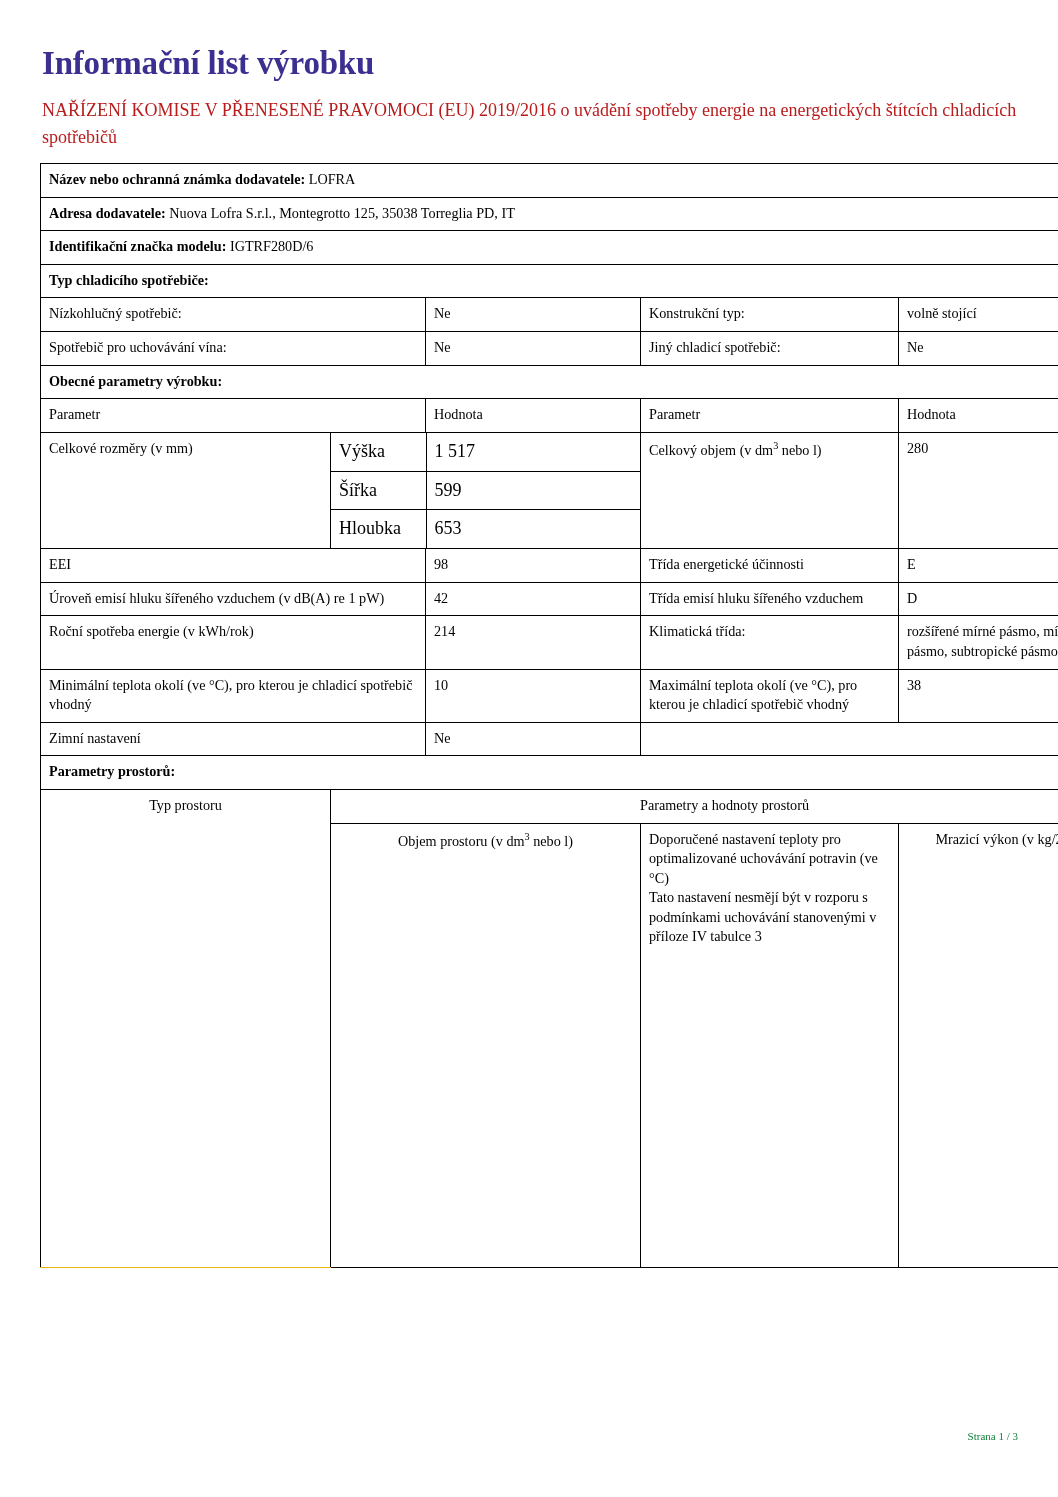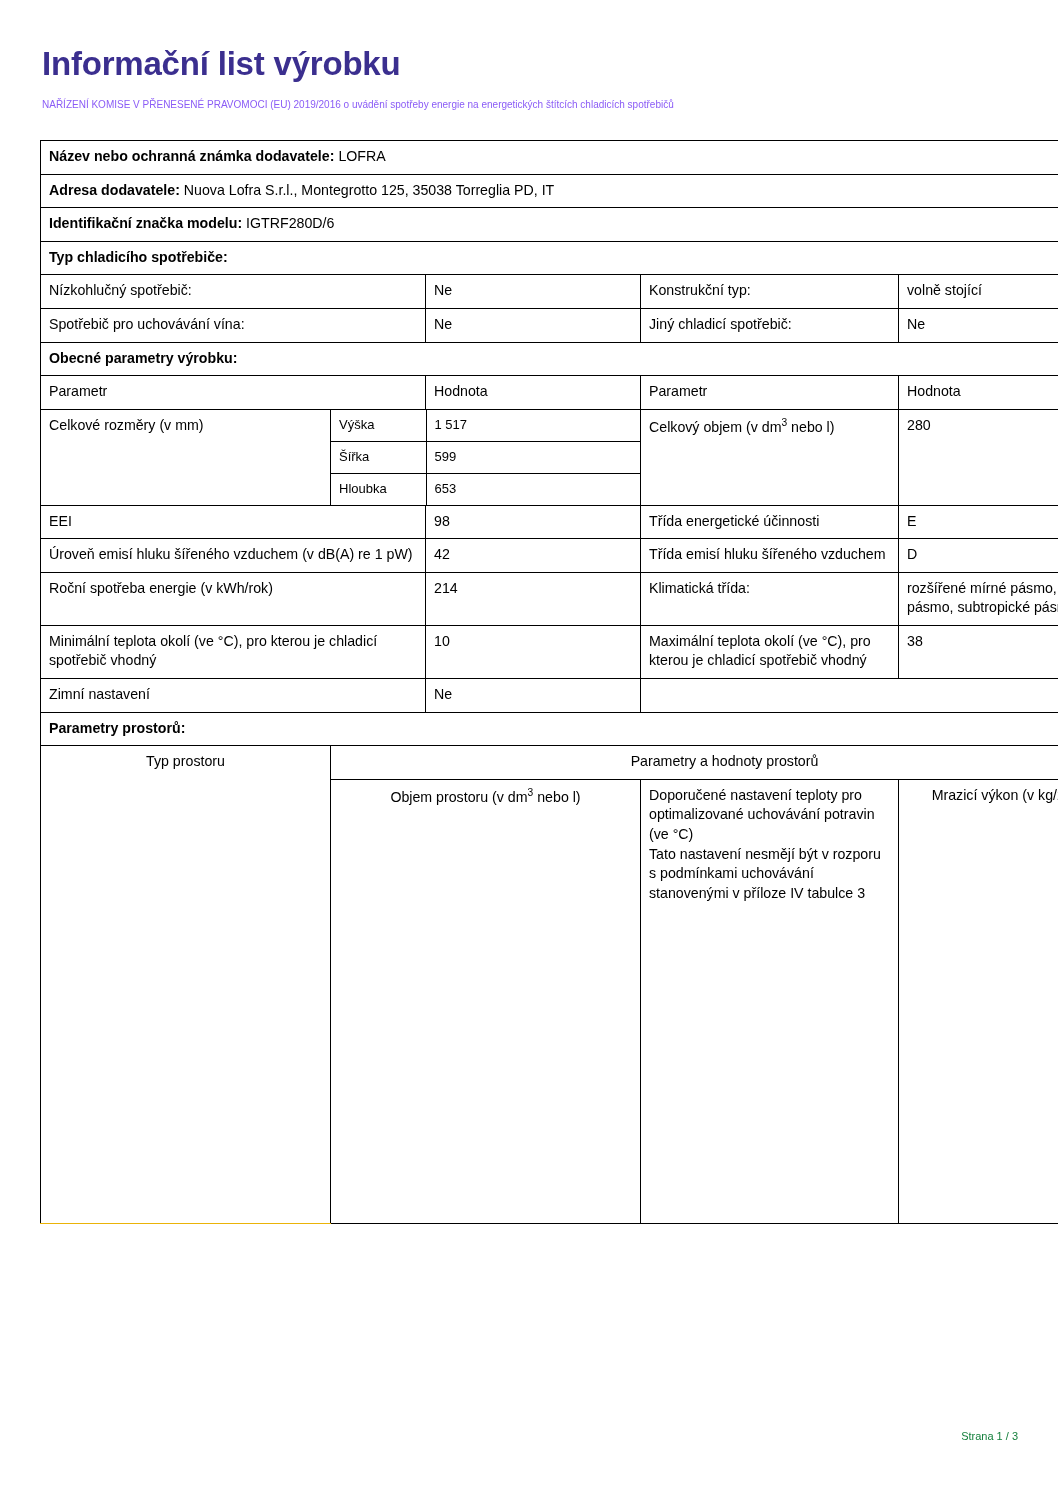--- a/index.html
+++ b/index.html
@@ -11,61 +11,62 @@
     font-family: "Liberation Sans", sans-serif;
     color: #000000;
   }
   .page {
     position: relative;
     width: 1058px;
     height: 1497px;
     margin: 0 auto;
     background: #ffffff;
     box-sizing: border-box;
+    font-family: Liberation Serif, serif;
   }
   .content {
     position: absolute;
     left: 40px;
     top: 45px;
     width: 978px;
   }
   h1.doc-title {
     font-size: 33px;
     font-weight: bold;
     color: #3b2f8f;
     margin: 0 0 14px 2px;
     letter-spacing: -0.2px;
     line-height: 1.15;
   }
   .regulation {
-    font-size: 10px;
+    font-size: 18px;
     line-height: 1.5;
-    margin: 0 0 28px 2px;
-    color: #8b5cf6;
+    margin: 0 0 12px 2px;
+    color: #b91c1c;
   }
   table.main {
     width: 100%;
     border-collapse: collapse;
     table-layout: fixed;
     font-size: 14.2px;
   }
   table.main td {
     border: 1px solid #000000;
     padding: 6px 8px 7px 8px;
     vertical-align: top;
     line-height: 1.38;
   }
   .b { font-weight: bold; }
   .center { text-align: center; }
   .pad-l { padding-left: 10px; }
   table.inner {
     width: 100%;
     border-collapse: collapse;
     table-layout: fixed;
-    font-size: 13px;
+    font-size: 18px;
   }
   table.inner td {
     border: 1px solid #000000;
     padding: 6px 8px 7px 8px;
     vertical-align: top;
     line-height: 1.38;
   }
   .nested-holder { padding: 0 !important; border: none !important; }
   .footer {
     position: absolute;

